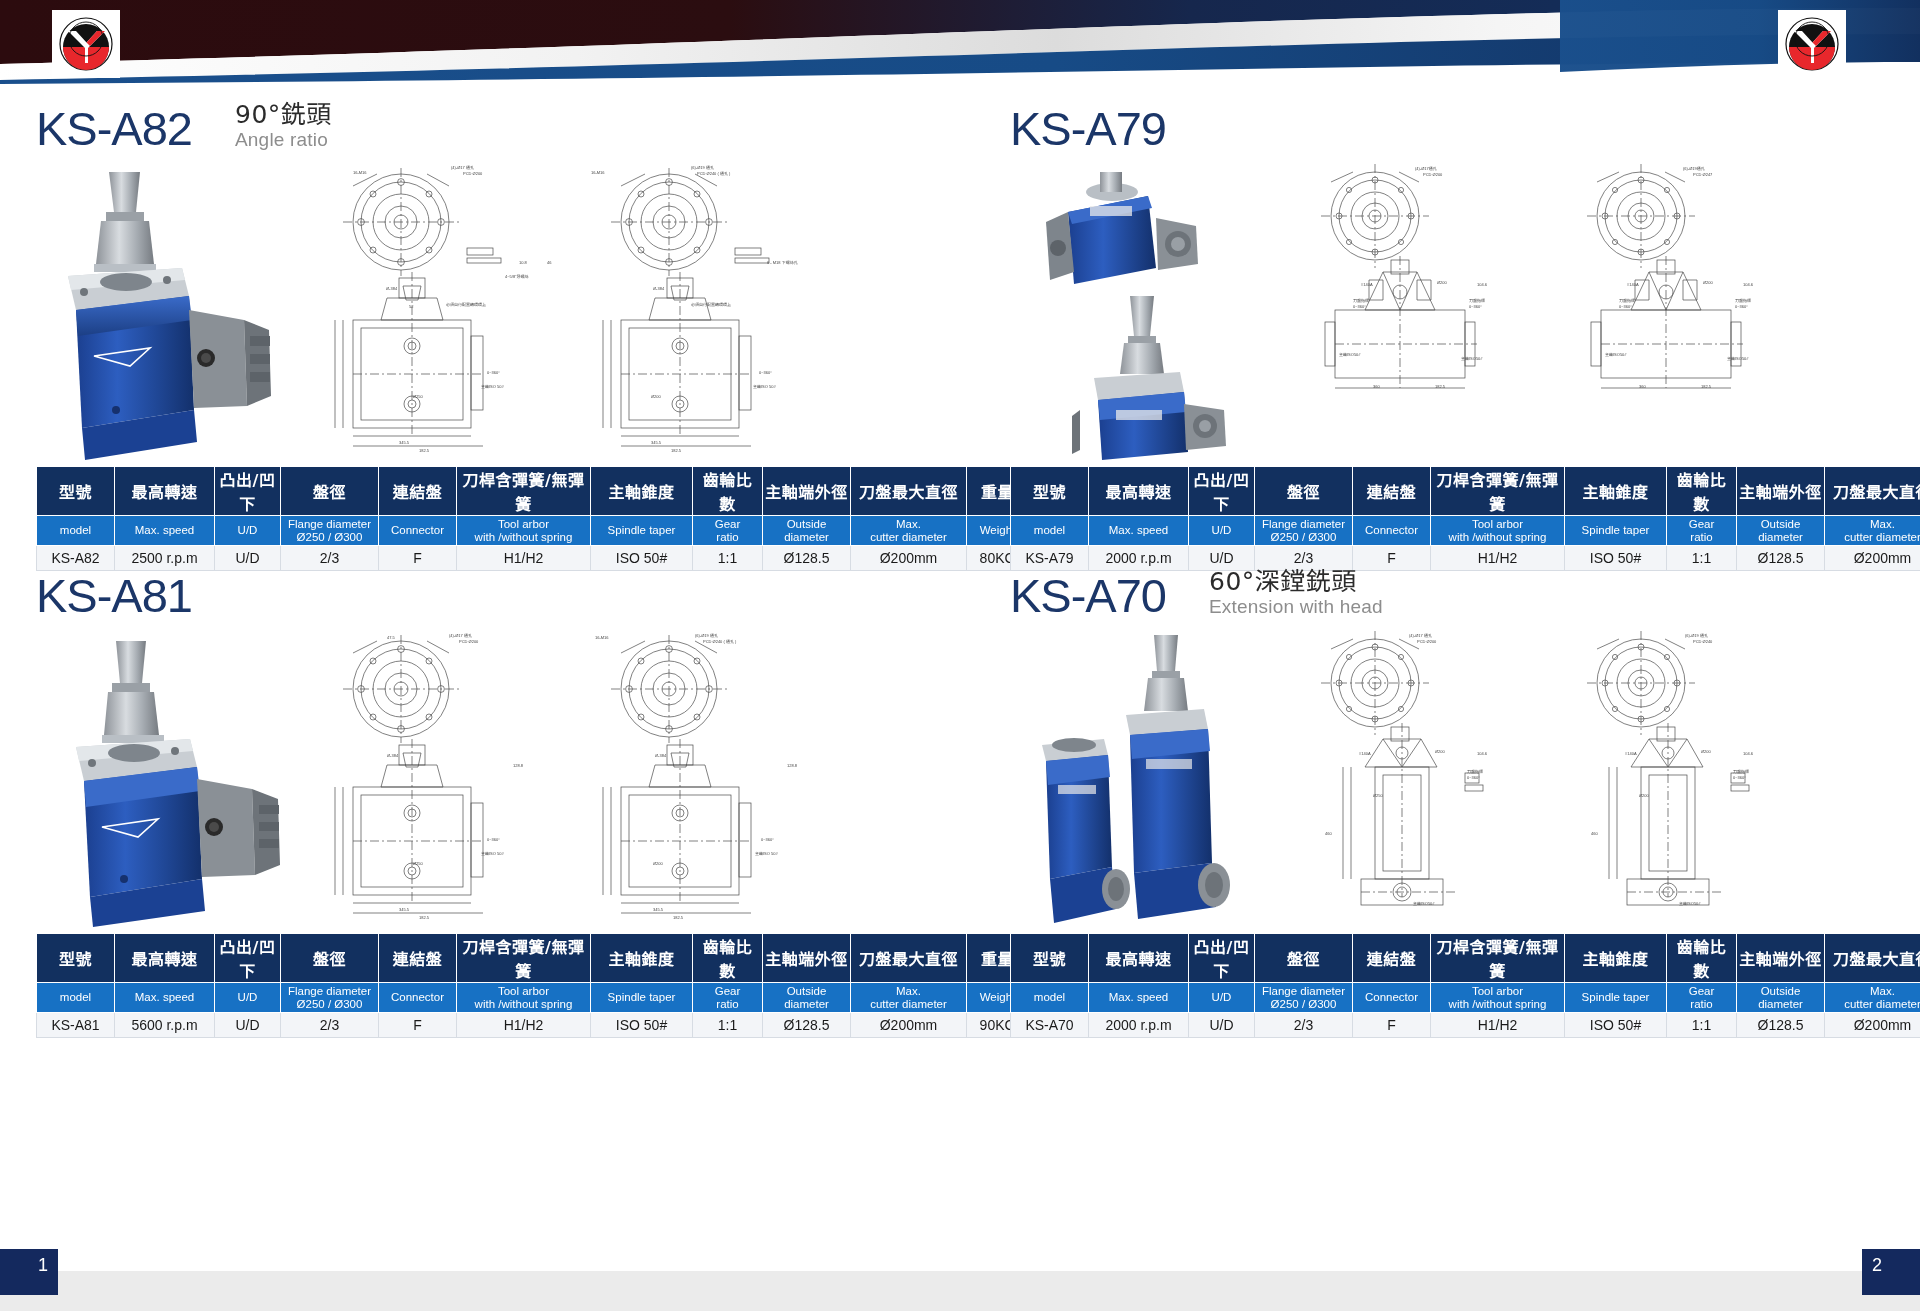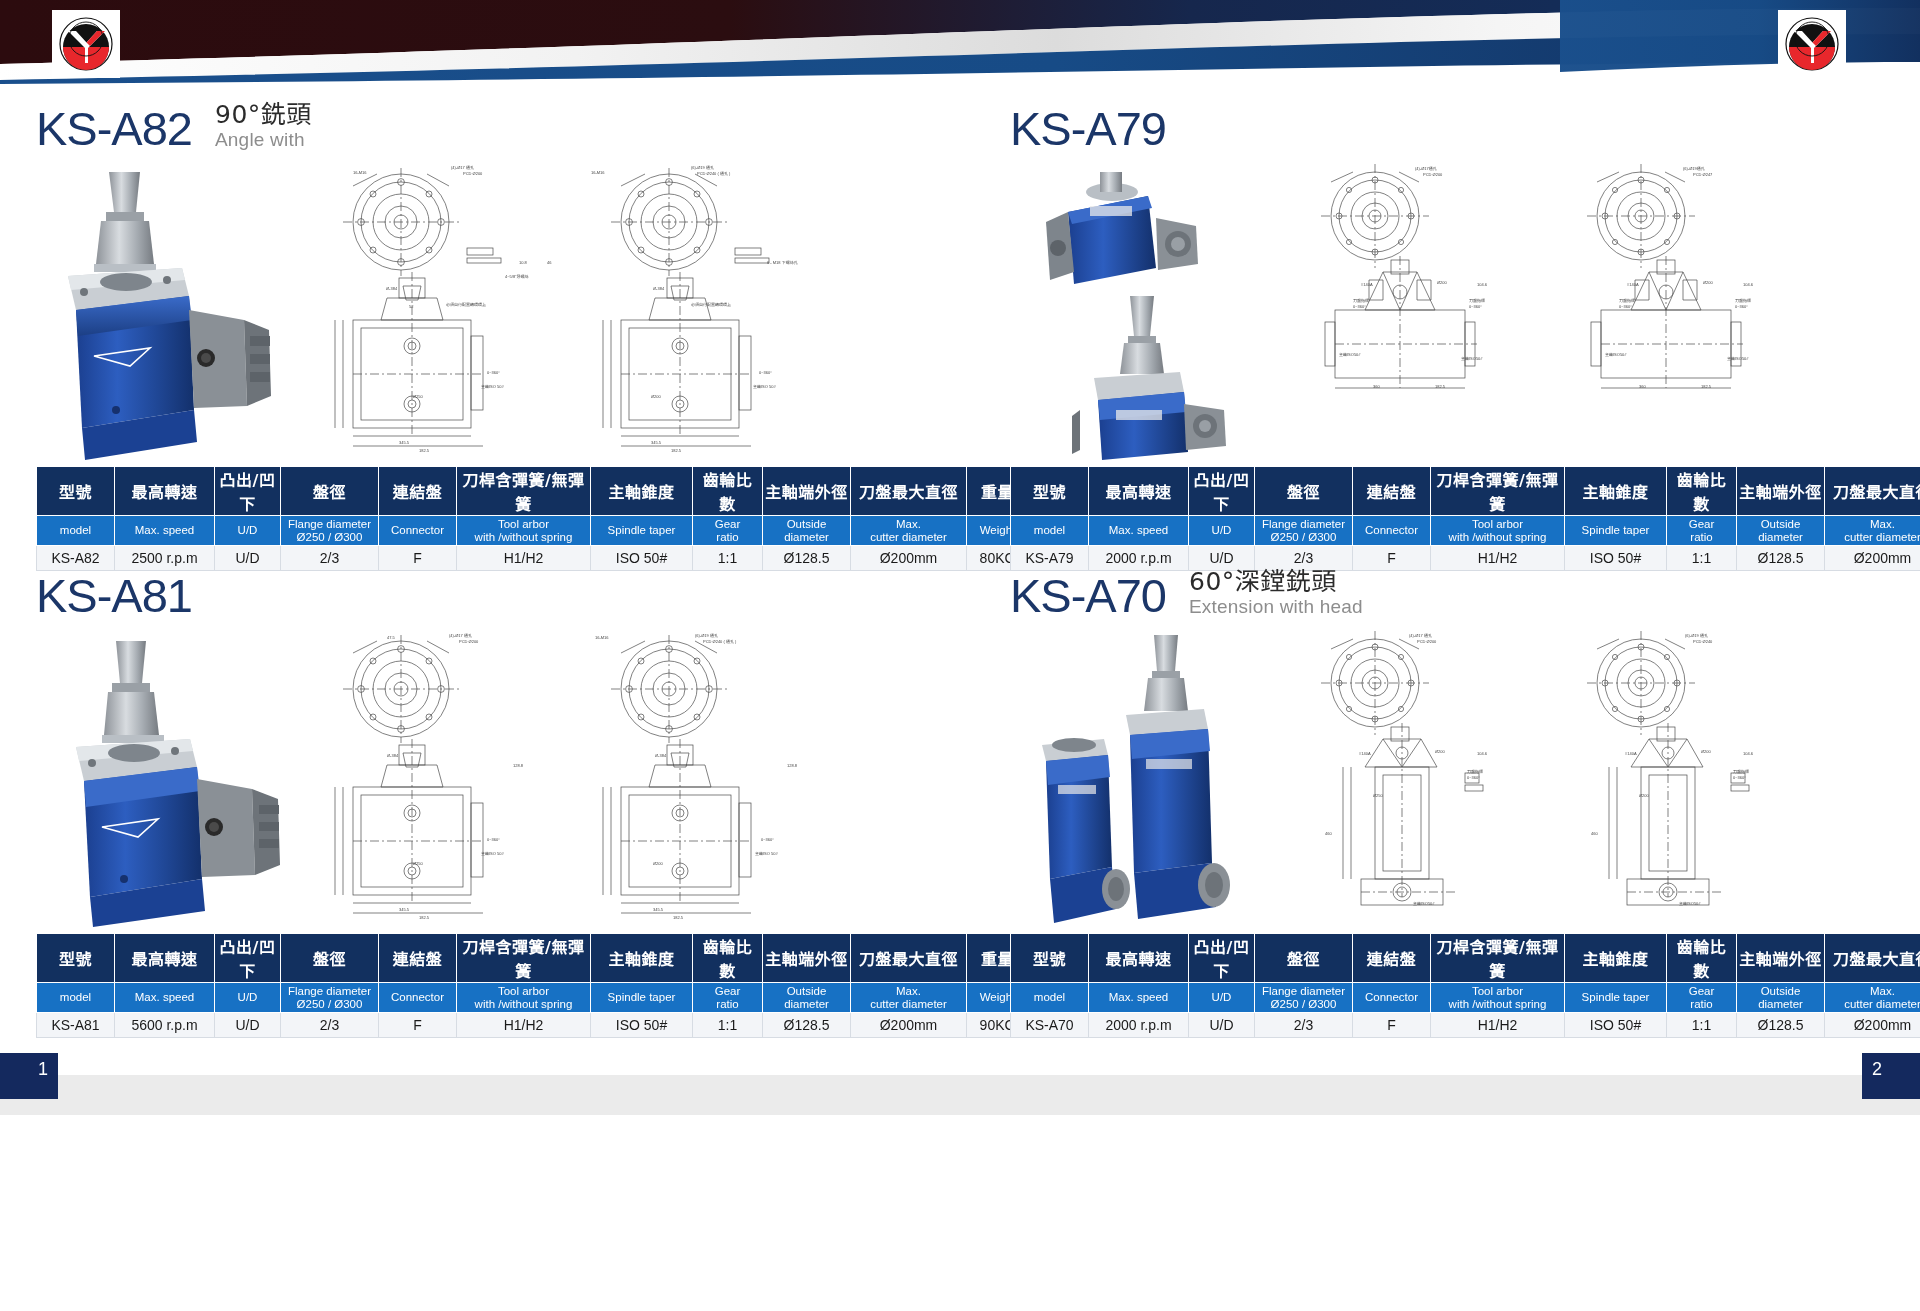--- a/index.html
+++ b/index.html
@@ -6,21 +6,21 @@
   * { box-sizing: border-box; }
   html, body {
     margin: 0; padding: 0;
     width: 1920px; height: 1311px;
     background: #ffffff;
     font-family: "Liberation Sans", "DejaVu Sans", sans-serif;
     overflow: hidden;
   }
   .page {
     position: relative;
-    width: 1920px; height: 1115px;
+    width: 1920px; height: 1311px;
     background: #ffffff;
     overflow: hidden;
     text-decoration: underline;
   }
 
   
   .banner {
     position: absolute; top: 0; left: 0;
     width: 1920px; height: 90px;
     overflow: hidden;
@@ -55,21 +55,21 @@
   }
   .model-code {
     font-size: 47px;
     font-weight: 400;
     color: #1b3668;
     letter-spacing: -1px;
     line-height: 1;
     font-family: "Liberation Sans", "DejaVu Sans", sans-serif;
   }
   .title-texts {
-    margin-left: 23px;
+    margin-left: 43px;
     padding-bottom: 1px;
   }
   .title-cn {
     font-size: 25px;
     color: #2b2b2b;
     line-height: 1.12;
     letter-spacing: 0.5px;
     font-family: "DejaVu Sans", "Liberation Sans", sans-serif;
   }
   .title-en {
@@ -217,21 +217,21 @@
       <path d="M29.5,27.5 L40,16 L48,16 L33,31 Z" fill="#e8272c"></path>
       <circle cx="29" cy="24" r="17" fill="none" stroke="#111111" stroke-width="0.9"></circle>
     </svg>
   </div>
 
   <div class="product col-left row-top">
     <div class="title-row">
       <div class="model-code">KS-A82</div>
       <div class="title-texts">
         <div class="title-cn">90°銑頭</div>
-        <div class="title-en">Angle with</div>
+        <div class="title-en">Angle ratio</div>
       </div>
     </div>
 
     <div class="visual">
 
       <div class="photo">
         <svg width="235" height="300" viewBox="0 0 235 300">
           <defs>
             <linearGradient id="steel1" x1="0" y1="0" x2="1" y2="0">
               <stop offset="0%" stop-color="#8e9399"></stop>

